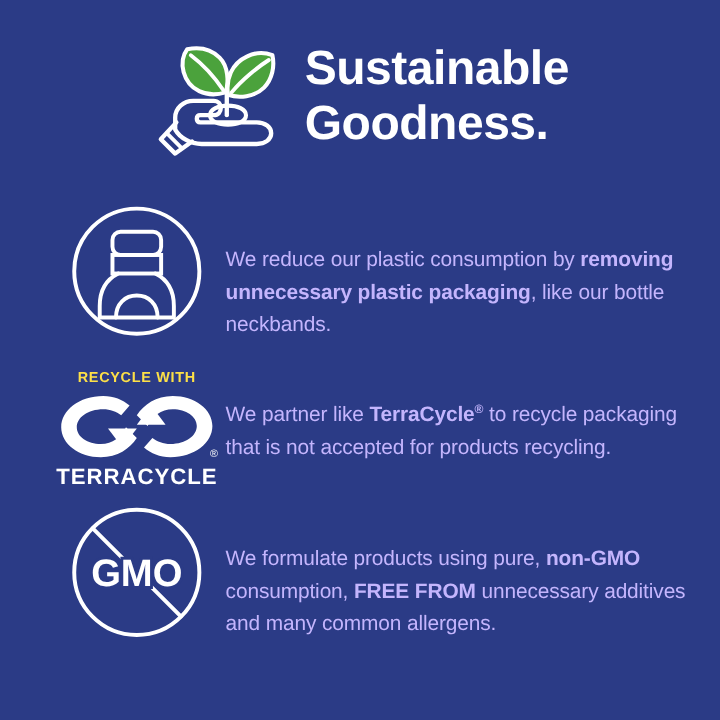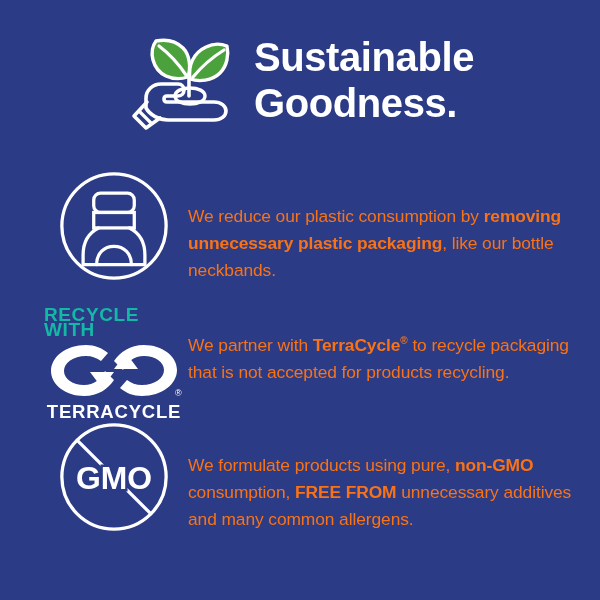--- a/index.html
+++ b/index.html
@@ -61,21 +61,21 @@
   }
   .row-icon {
     width: 148px;
     flex: 0 0 148px;
     display: flex;
     justify-content: center;
     align-items: flex-start;
   }
   .row-text {
     flex: 1 1 auto;
-    color: #f97316;
+    color: #c4b5fd;
     font-size: 17.4px;
     line-height: 27px;
     font-weight: 400;
     letter-spacing: -0.1px;
     padding-top: 2px;
   }
   .row-text b {
     font-weight: 700;
   }
 
@@ -89,22 +89,22 @@
 
   
   .tc-lockup {
     width: 140px;
     display: flex;
     flex-direction: column;
     align-items: center;
     padding-top: 2px;
   }
   .tc-top {
-    color: #14b8a6;
-    font-size: 19px;
+    color: #fde047;
+    font-size: 12px;
     font-weight: 700;
     letter-spacing: 0.6px;
     line-height: 15px;
     margin-bottom: 4px;
   }
   .tc-mark { width: 136px; height: 58px; display: block; }
   .tc-bottom {
     color: #ffffff;
     font-size: 18.5px;
     font-weight: 800;
@@ -191,21 +191,21 @@
 
               <path d="M68 28 L92 28 L80 12 Z"></path>
             </g>
             <text x="129" y="55" font-family="Liberation Sans, sans-serif" font-size="9" fill="#ffffff">®</text>
           </svg>
         </span>
         <div class="tc-bottom">TERRACYCLE</div>
       </div>
     </div>
     <p class="row-text">
-      <span>We partner with </span><b>TerraCycle</b><b class="sup-r">®</b><span> to recycle packaging that is not accepted for products recycling.</span>
+      <span>We partner like </span><b>TerraCycle</b><b class="sup-r">®</b><span> to recycle packaging that is not accepted for products recycling.</span>
     </p>
   </div>
 
   <div class="row" id="row-gmo">
     <div class="row-icon">
       <span>
         <svg viewBox="0 0 116 116" width="112" height="112" xmlns="http://www.w3.org/2000/svg">
           <circle cx="58" cy="58" r="54" fill="none" stroke="#ffffff" stroke-width="3.4"></circle>
           <line x1="20" y1="20" x2="96" y2="96" stroke="#ffffff" stroke-width="3.4" stroke-linecap="round"></line>
           <text x="58" y="70" text-anchor="middle" font-family="Liberation Sans, sans-serif" font-size="33" font-weight="700" fill="#ffffff" stroke="#2b3b86" stroke-width="5" paint-order="stroke">GMO</text>

